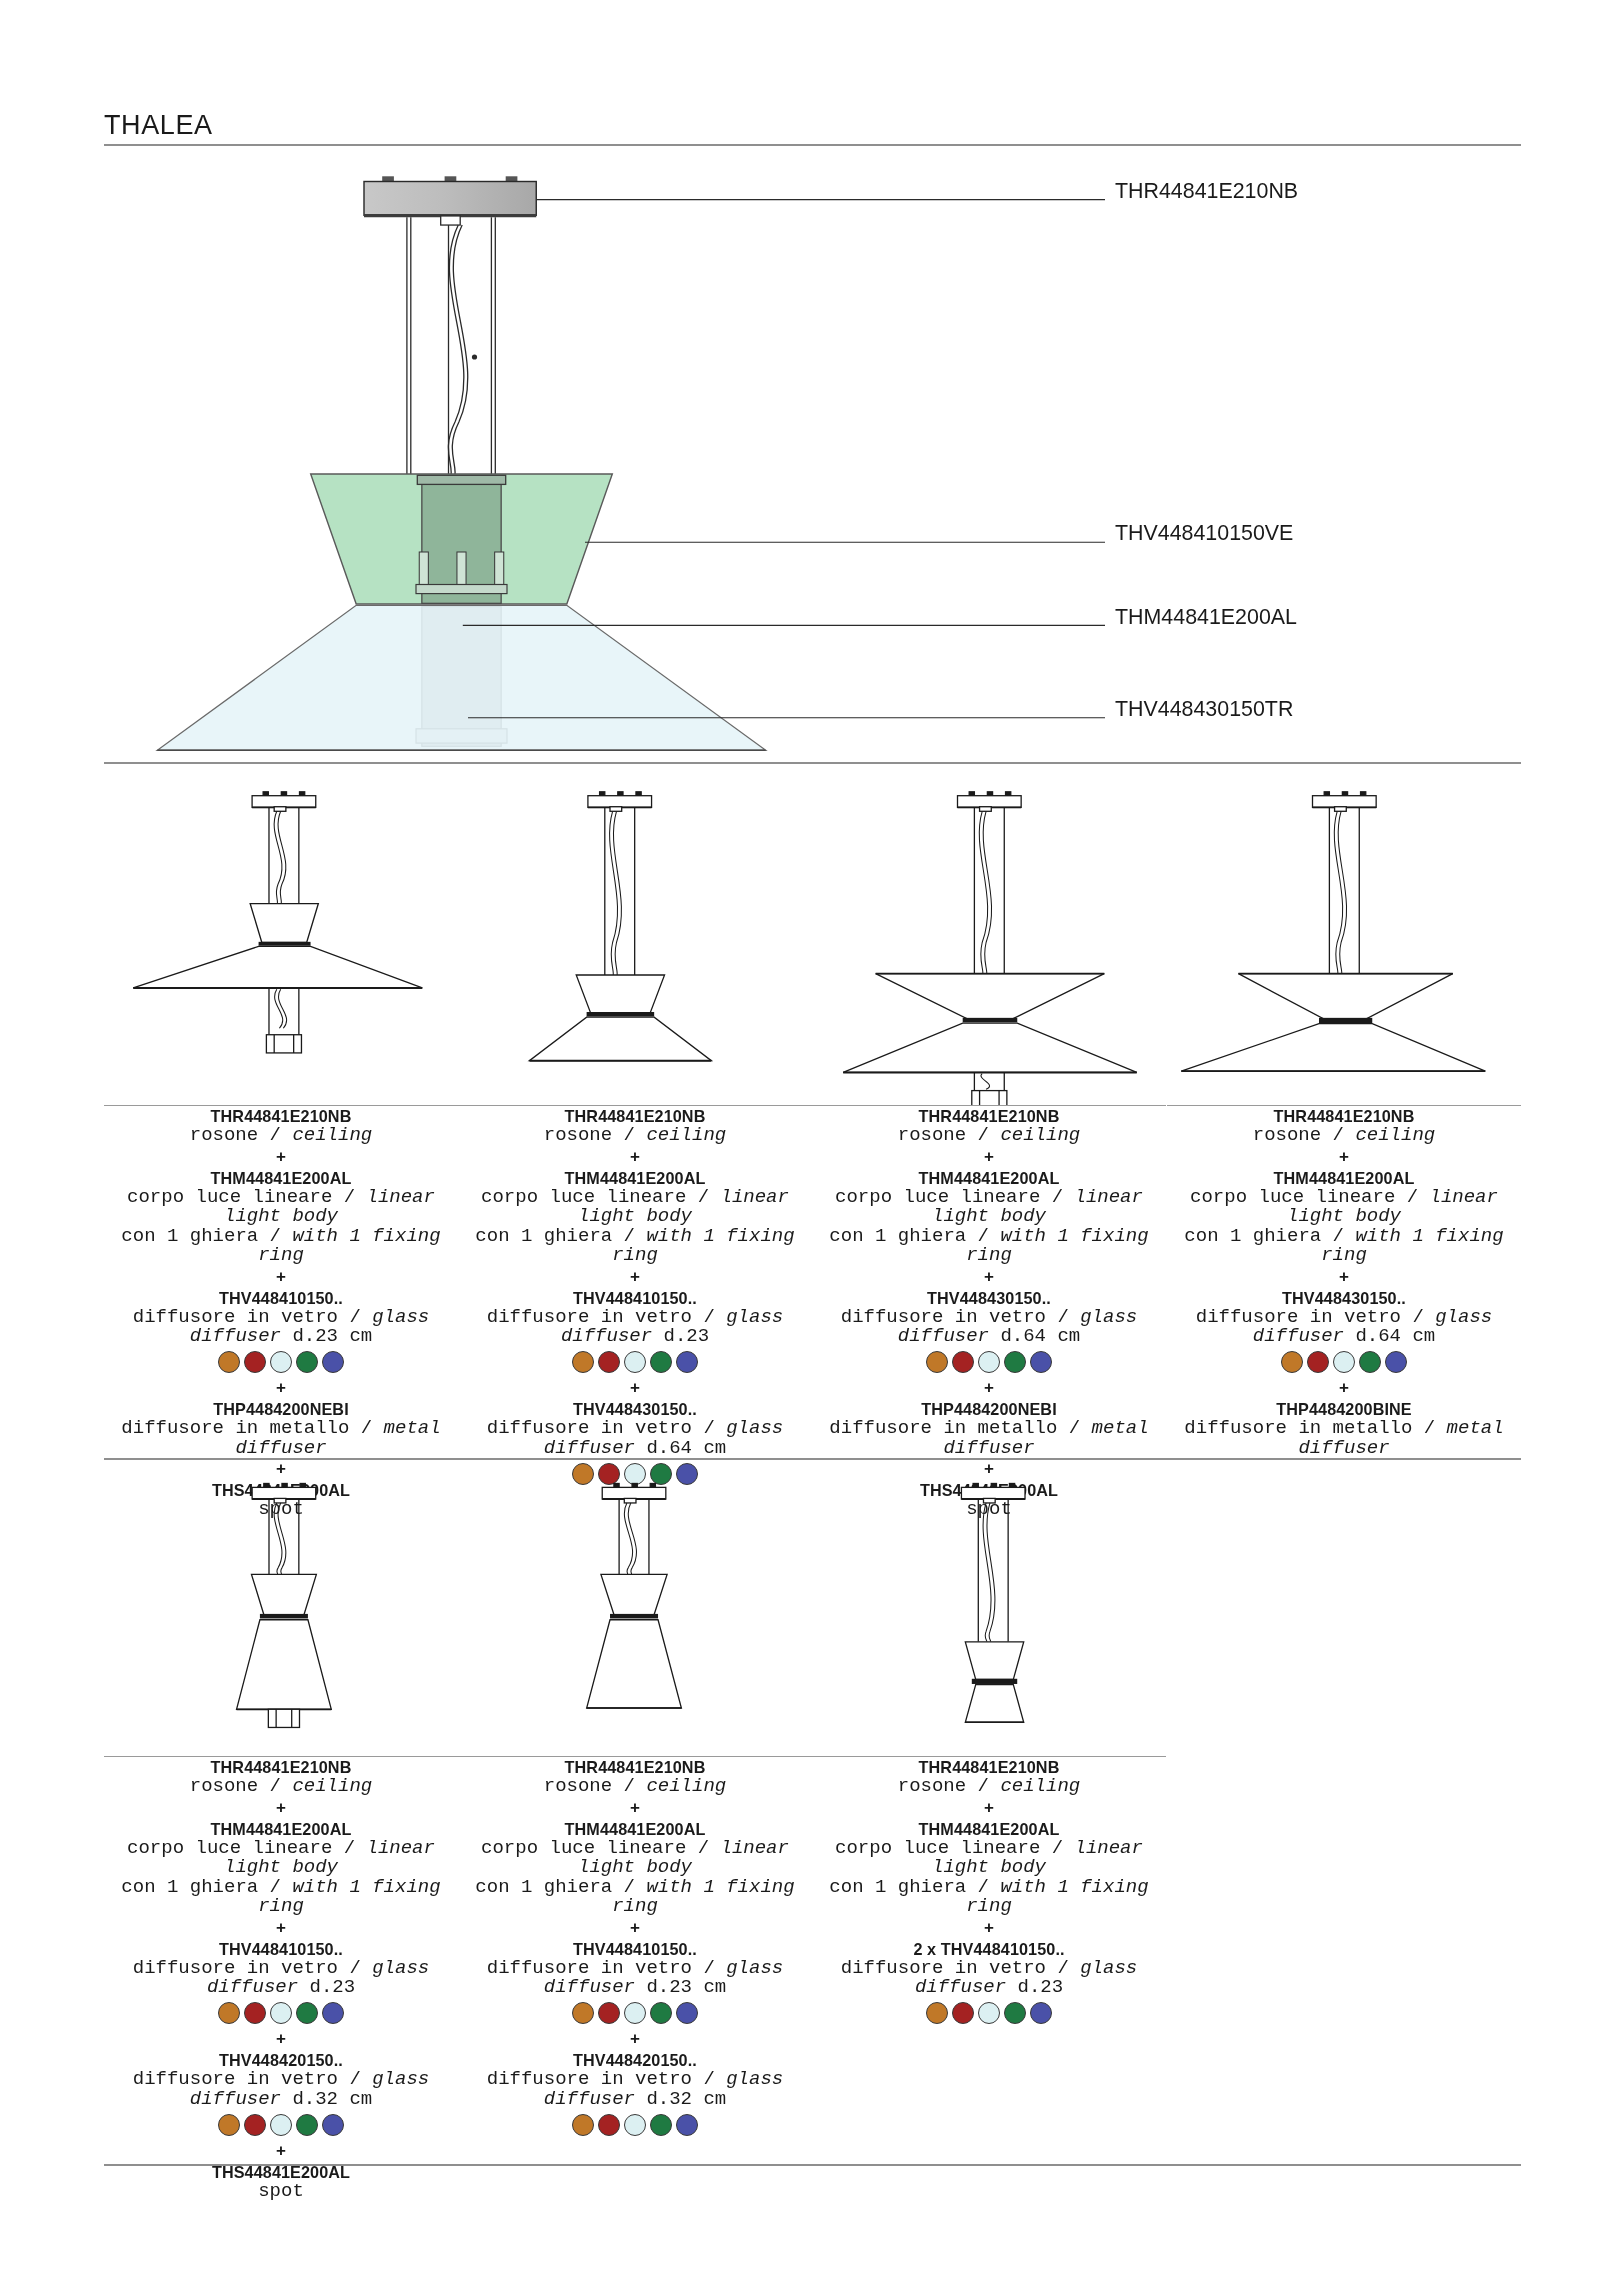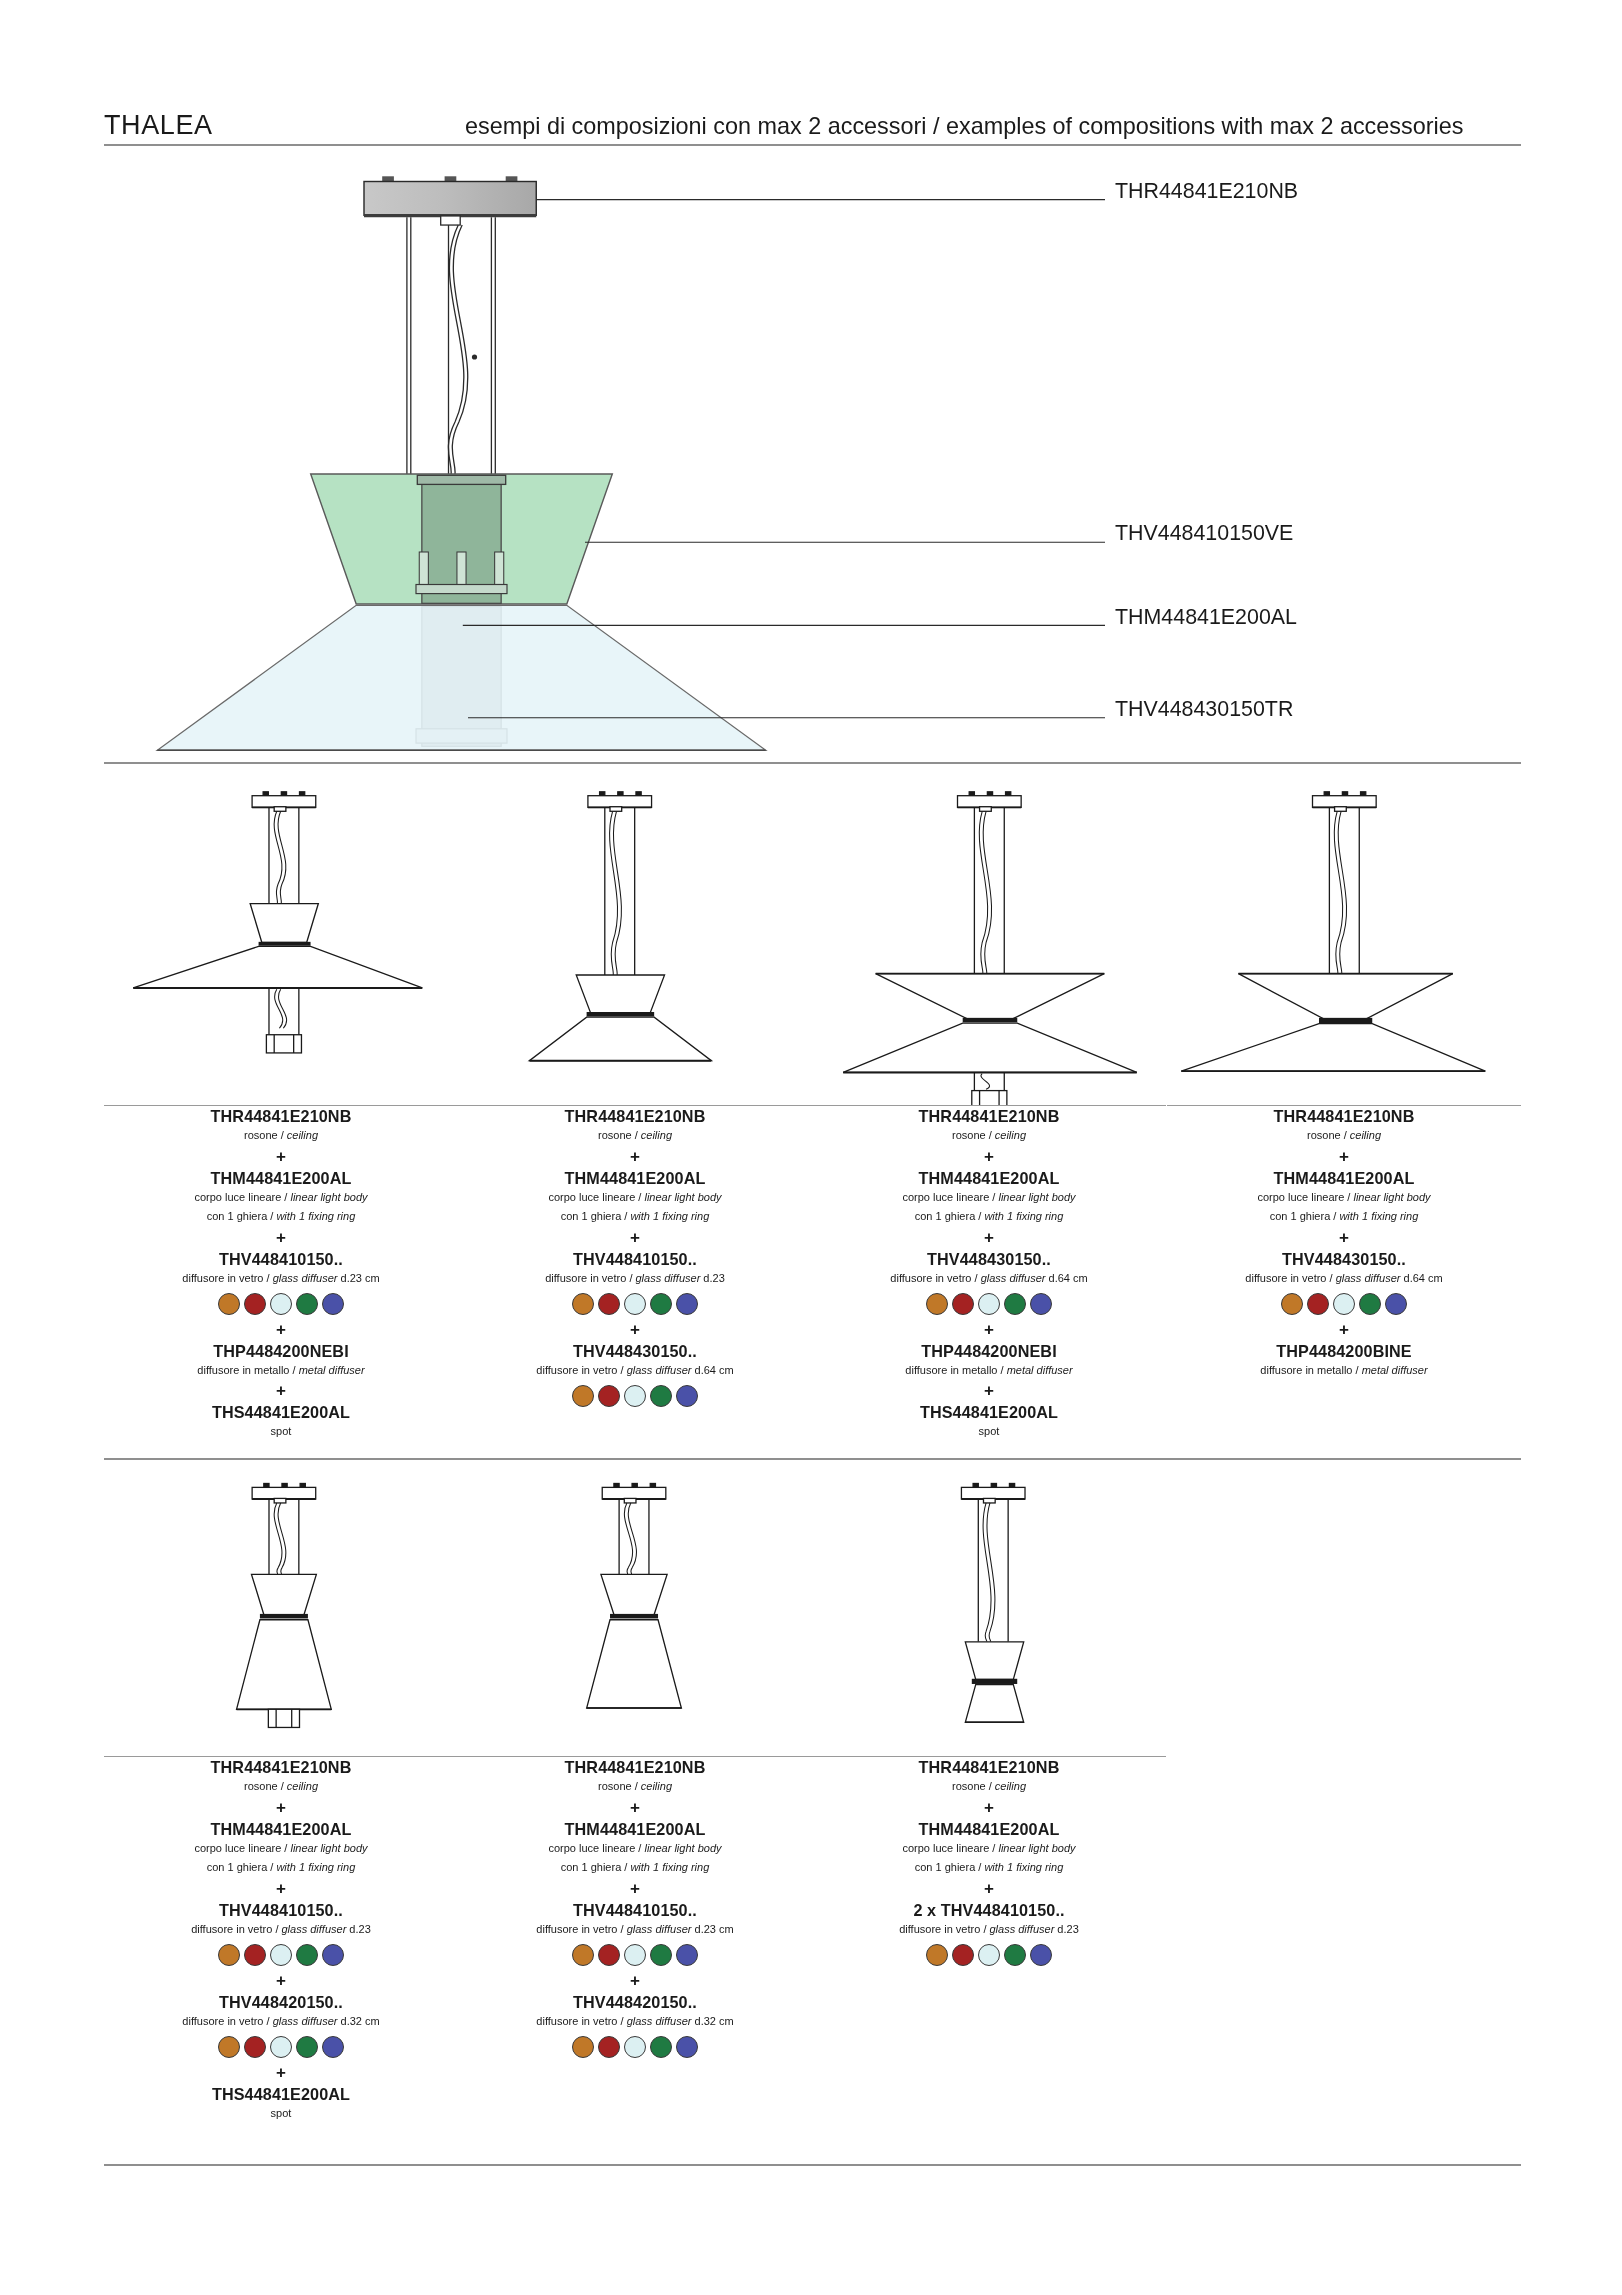--- a/index.html
+++ b/index.html
@@ -23,42 +23,41 @@
   .callout{position:absolute;font-size:21.4px;color:#1a1a1a;white-space:nowrap;}
 
   
   .row{position:absolute;left:104px;width:1417px;}
   .cell{position:absolute;top:0;text-align:center;}
   .fig{position:relative;margin:0 auto;}
   .fig svg{display:block;margin:0 auto;}
 
   .spec{font-size:0;line-height:0;margin-top:0;}
   .code{font-size:16.2px;font-weight:bold;line-height:20px;letter-spacing:0.1px;display:block;}
-  .desc{font-size:11px;line-height:19.5px;display:block;}
+  .desc{font-size:19px;line-height:19.5px;display:block;font-family:Liberation Mono, monospace;}
   .desc i{font-style:italic;}
   .plus{font-size:17px;font-weight:bold;line-height:22px;display:block;}
   .swatches{display:block;line-height:0;padding:4.5px 0 3.9px 0;white-space:nowrap;}
   .sw{display:inline-block;width:20px;height:20px;border-radius:50%;
       border:1px solid #3a3a3a;margin:0 1.9px;vertical-align:middle;}
 
   
   .footer{position:absolute;left:104px;top:2190px;width:1417px;height:58px;}
   .brand{position:absolute;left:0;right:0;top:0;text-align:center;
          font-family:"Liberation Serif",serif;font-size:32.5px;
          letter-spacing:-0.6px;color:#1a1a1a;}
   .pageno{position:absolute;right:0;top:6.5px;font-size:25px;color:#1a1a1a;}
 </style>
 </head>
 <body>
 
 <div class="page">
 
   <div class="header">
     <div class="hdr-title">THALEA</div>
-    <div class="hdr-sub">esempi di composizioni con max 2 accessori / examples of compositions with max 2 accessories</div>
   </div>
   <div class="rule" style="left:104px;top:144px;width:1417px;"></div>
 
   <div class="hero">
     <svg width="1417" height="598" viewBox="0 0 2180 920">
       <defs>
         <linearGradient id="gsteel" x1="0" y1="0" x2="1" y2="0">
           <stop offset="0" stop-color="#c8c8c8"></stop>
             <stop offset="0.45" stop-color="#bdbdbd"></stop>
           <stop offset="1" stop-color="#a8a8a8"></stop>

